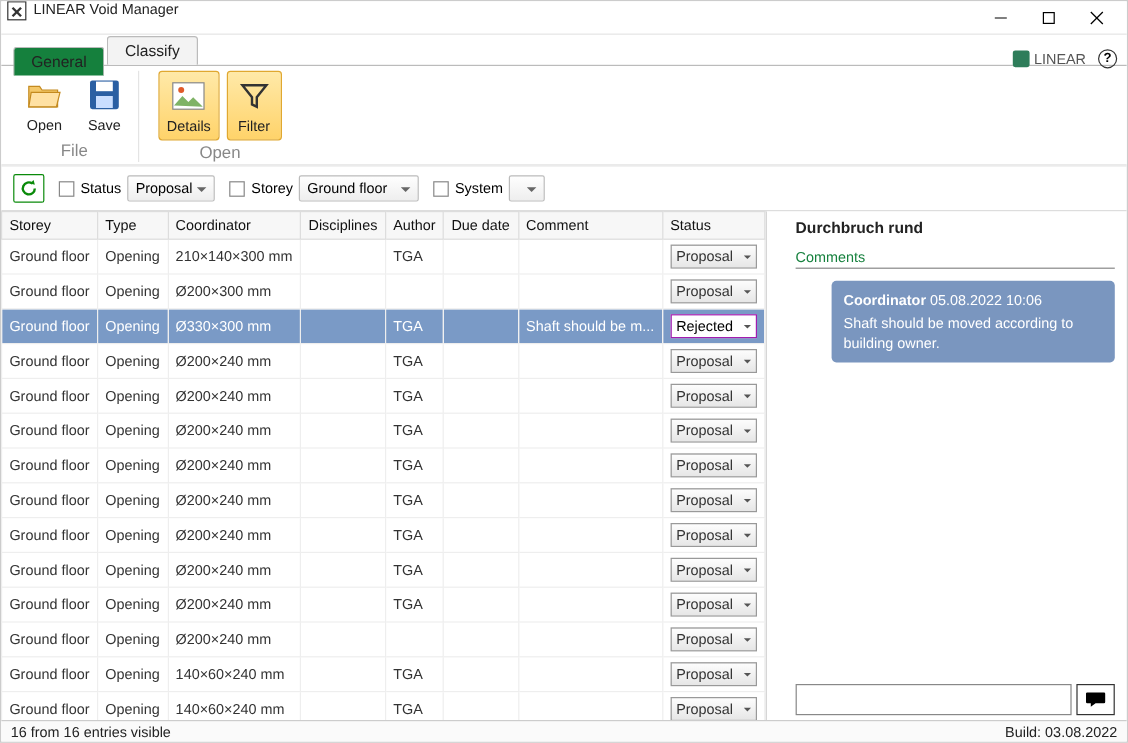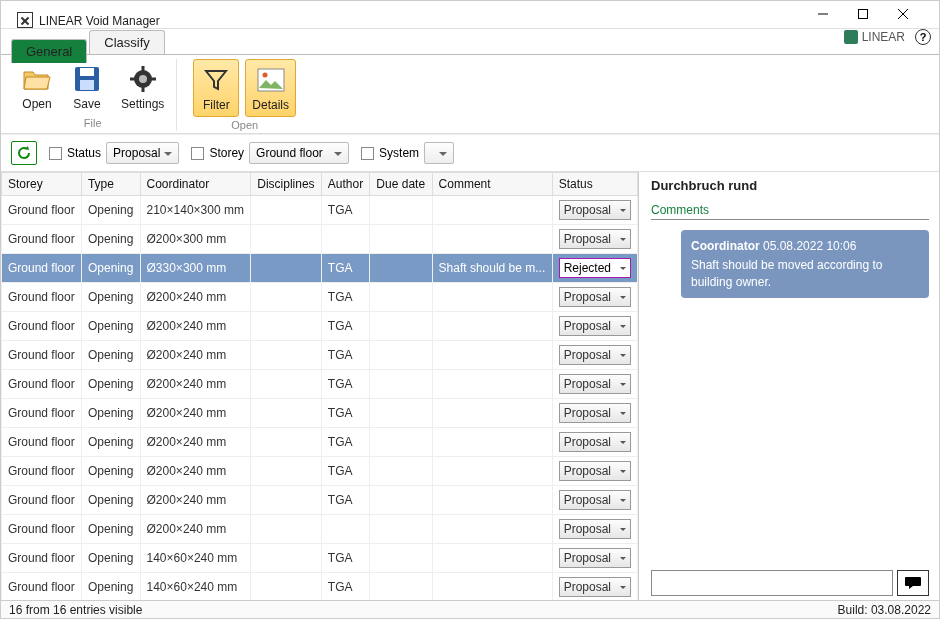--- a/index.html
+++ b/index.html
@@ -1,46 +1,46 @@
 <!DOCTYPE html>
 <html><head>
 <meta charset="utf-8">
 <style>
 * { box-sizing: border-box; margin: 0; padding: 0; font-family: "Segoe UI", Tahoma, sans-serif; font-size: 12px; }
 body { background: #fff; width: 940px; height: 619px; overflow: hidden; display: flex; flex-direction: column; border: 1px solid #ccc; }
 
 
-.titlebar { height: 28px; display: flex; align-items: flex-end; padding: 0 16px; background: #fff; border-bottom: 1px solid #e0e0e0; }
+.titlebar { height: 28px; display: flex; align-items: flex-start; padding: 0 5px; background: #fff; border-bottom: 1px solid #e0e0e0; }
 .titlebar .appicon { width:16px; height:16px; background:#fff; border:1px solid #333; margin-right:6px; position:relative; }
 .titlebar .appicon:before { content:''; position:absolute; left:2px; top:7px; width:10px; height:2px; background:#333; transform:rotate(45deg);}
 .titlebar .appicon:after { content:''; position:absolute; left:2px; top:7px; width:10px; height:2px; background:#333; transform:rotate(-45deg);}
 .titlebar .title { flex:1; color:#222; }
 .titlebar .winbtns { display:flex; }
 .titlebar .winbtn { width:40px; height:28px; display:flex; align-items:center; justify-content:center; cursor:pointer; }
 .titlebar .winbtn svg { width:12px; height:12px; }
 
 
 .tabstrip { height:26px; display:flex; align-items:flex-end; padding-left:10px; border-bottom:1px solid #bbb; background:#fff; position:relative; }
 .tab { padding:4px 14px; border:1px solid #bbb; border-bottom:none; margin-right:2px; background:#f3f3f3; border-radius:3px 3px 0 0; cursor:pointer; font-size:13px; color:#222;}
 .tab.active { background:#15803d; position:relative; top:9px; }
-.tabstrip .right-icons { position:absolute; right:8px; top:0; display:flex; gap:10px; align-items:center; }
+.tabstrip .right-icons { position:absolute; right:8px; top:12px; display:flex; gap:10px; align-items:center; }
 .linear-logo { display:flex; align-items:center; gap:4px; color:#555; font-size:11px; }
 .linear-logo .cube { width:14px; height:14px; background:#2e7d5a; border-radius:2px; }
 .help-icon { width:16px; height:16px; border:1.5px solid #333; border-radius:50%; display:flex; align-items:center; justify-content:center; font-weight:bold; font-size:11px; cursor:pointer;}
 
 
 .ribbon { display:flex; padding:4px 8px 2px 8px; background:#fff; border-bottom:1px solid #ddd;gap:10px; }
 .ribbon-group { display:flex; flex-direction:column; align-items:center; padding:0 6px; border-right:1px solid #e4e4e4; }
 .ribbon-group:last-child { border-right:none; }
 .ribbon-items { display:flex; gap:6px; }
 .ribbon-btn { display:flex; flex-direction:column; align-items:center; padding:4px 6px; cursor:pointer; border-radius:3px; min-width:44px; }
 .ribbon-btn.highlight { background:linear-gradient(#ffe9a8,#ffd36a); border:1px solid #e0a830; }
 .ribbon-btn .icon { width:32px; height:32px; display:flex; align-items:center; justify-content:center; }
 .ribbon-btn .lbl { font-size:12px; color:#222; margin-top:2px; }
-.ribbon-group-label { font-size:11px; color:#888; margin-top:2px; }
+.ribbon-group-label { font-size:14px; color:#888; margin-top:2px; }
 
 
 .filterbar { display:flex; align-items:center; gap:12px; padding:6px 10px; border-top:1px solid #eee; border-bottom:1px solid #ddd; }
 .refresh-btn { width:26px; height:24px; border:1px solid #0a8a0a; display:flex; align-items:center; justify-content:center; cursor:pointer; border-radius:2px;}
 .filter-item { display:flex; align-items:center; gap:5px; }
 .chk { width:13px; height:13px; border:1px solid #888; background:#fff; cursor:pointer; }
 .dropdown { height:22px; border:1px solid #bbb; background:linear-gradient(#fefefe,#eee); padding:0 18px 0 6px; display:flex; align-items:center; position:relative; cursor:pointer; font-size:12px; min-width:70px; border-radius:2px;}
 .dropdown:after { content:''; position:absolute; right:6px; top:9px; border:4px solid transparent; border-top-color:#666; }
 .dropdown.small { min-width:30px; }
 
@@ -52,21 +52,21 @@
 table { border-collapse:collapse; width:100%; }
 th { background:#f7f7f7; border:1px solid #ddd; padding:4px 6px; text-align:left; font-weight:normal; font-size:12px; color:#111; }
 td { border:1px solid #eee; padding:4px 6px; font-size:12px; color:#333; white-space:nowrap; overflow:hidden; text-overflow:ellipsis; height:24px;}
 tr.selected td { background:#7a9ac6; color:#fff; }
 .col-storey{width:78px;} .col-type{width:54px;} .col-dim{width:108px;} .col-disc{width:66px;} .col-auth{width:46px;} .col-due{width:62px;} .col-comment{width:110px;} .col-status{width:78px;}
 .status-dd { height:20px; width:72px; border:1px solid #999; background:linear-gradient(#fdfdfd,#e6e6e6); padding:0 14px 0 4px; display:flex; align-items:center; position:relative; cursor:pointer; font-size:12px;}
 .status-dd:after { content:''; position:absolute; right:4px; top:8px; border:3px solid transparent; border-top-color:#555; }
 tr.selected .status-dd { background:#fff; color:#000; border:1px solid #a21caf;}
 
 
-.sidepanel { width:300px; display:flex; flex-direction:column; padding:6px 10px 4px 12px; }
+.sidepanel { width:300px; display:flex; flex-direction:column; padding:6px 10px 4px 24px; }
 .sidepanel h3 { font-size:13px; font-weight:bold; color:#222; margin-bottom:10px;}
 .sidepanel .section-label { font-size:12px; color:#15803d; border-bottom:1px solid #888; padding-bottom:2px; margin-bottom:10px;}
 .comment-card { background:#7a96bf; color:#fff; border-radius:4px; padding:8px 10px; font-size:12px; line-height:1.4; margin-left:30px;}
 .comment-card .hdr { margin-bottom:2px; }
 .comment-card .hdr b { font-weight:bold; }
 .send-row { margin-top:auto; display:flex; gap:4px; padding-top:6px;}
 .send-input { flex:1; height:26px; border:1px solid #888; padding:0 4px;}
 .send-btn { width:32px; height:26px; border:1px solid #333; display:flex; align-items:center; justify-content:center; cursor:pointer; background:#fff;}
 
 
@@ -125,57 +125,42 @@
       <div class="ribbon-btn">
         <div class="icon">
             <svg width="28" height="28" viewBox="0 0 28 28">
               <rect x="2" y="2" width="24" height="24" fill="#2a5fa3" rx="2"></rect>
               <rect x="7" y="3" width="14" height="8" fill="#fff"></rect>
               <rect x="7" y="15" width="14" height="10" fill="#c9deff"></rect>
             </svg>
           </div>
         <div class="lbl">Save</div>
       </div>
-      <div class="ribbon-btn">
-        <div class="icon">
-            <svg width="28" height="28" viewBox="0 0 28 28">
-              <circle cx="14" cy="14" r="9" fill="#333"></circle>
-              <circle cx="14" cy="14" r="4" fill="#bbb"></circle>
-              <g fill="#333">
-                <rect x="12.5" y="1" width="3" height="5"></rect>
-                <rect x="12.5" y="22" width="3" height="5"></rect>
-                <rect x="1" y="12.5" width="5" height="3"></rect>
-                <rect x="22" y="12.5" width="5" height="3"></rect>
-              </g>
-            </svg>
-          </div>
-        <div class="lbl">Settings</div>
-      </div>
     </div>
     <div class="ribbon-group-label">File</div>
   </div>
   <div class="ribbon-group">
     <div class="ribbon-items">
-      <div class="ribbon-btn highlight">
-        <div class="icon">
-            <svg width="26" height="26" viewBox="0 0 26 26">
-              <path d="M3 4h20l-8 10v8l-4-2v-6z" fill="none" stroke="#333" stroke-width="2"></path>
-            </svg>
-          </div>
-        <div class="lbl">Filter</div>
-      </div>
       <div class="ribbon-btn highlight">
         <div class="icon">
             <svg width="28" height="24" viewBox="0 0 28 24">
               <rect x="1" y="1" width="26" height="22" fill="#fff" stroke="#888"></rect>
               <circle cx="8" cy="7" r="2.5" fill="#e05a2a"></circle>
               <path d="M2 20l7-8 5 5 4-4 8 8z" fill="#7fb366"></path>
             </svg>
           </div>
         <div class="lbl">Details</div>
+      </div>
+      <div class="ribbon-btn highlight">
+        <div class="icon">
+            <svg width="26" height="26" viewBox="0 0 26 26">
+              <path d="M3 4h20l-8 10v8l-4-2v-6z" fill="none" stroke="#333" stroke-width="2"></path>
+            </svg>
+          </div>
+        <div class="lbl">Filter</div>
       </div>
     </div>
     <div class="ribbon-group-label">Open</div>
   </div>
 </div>
 
 <div class="filterbar">
   <div class="refresh-btn">
       <svg width="16" height="16" viewBox="0 0 16 16">
         <path d="M13 8a5 5 0 1 1-2-4" fill="none" stroke="#0a8a0a" stroke-width="2"></path>

